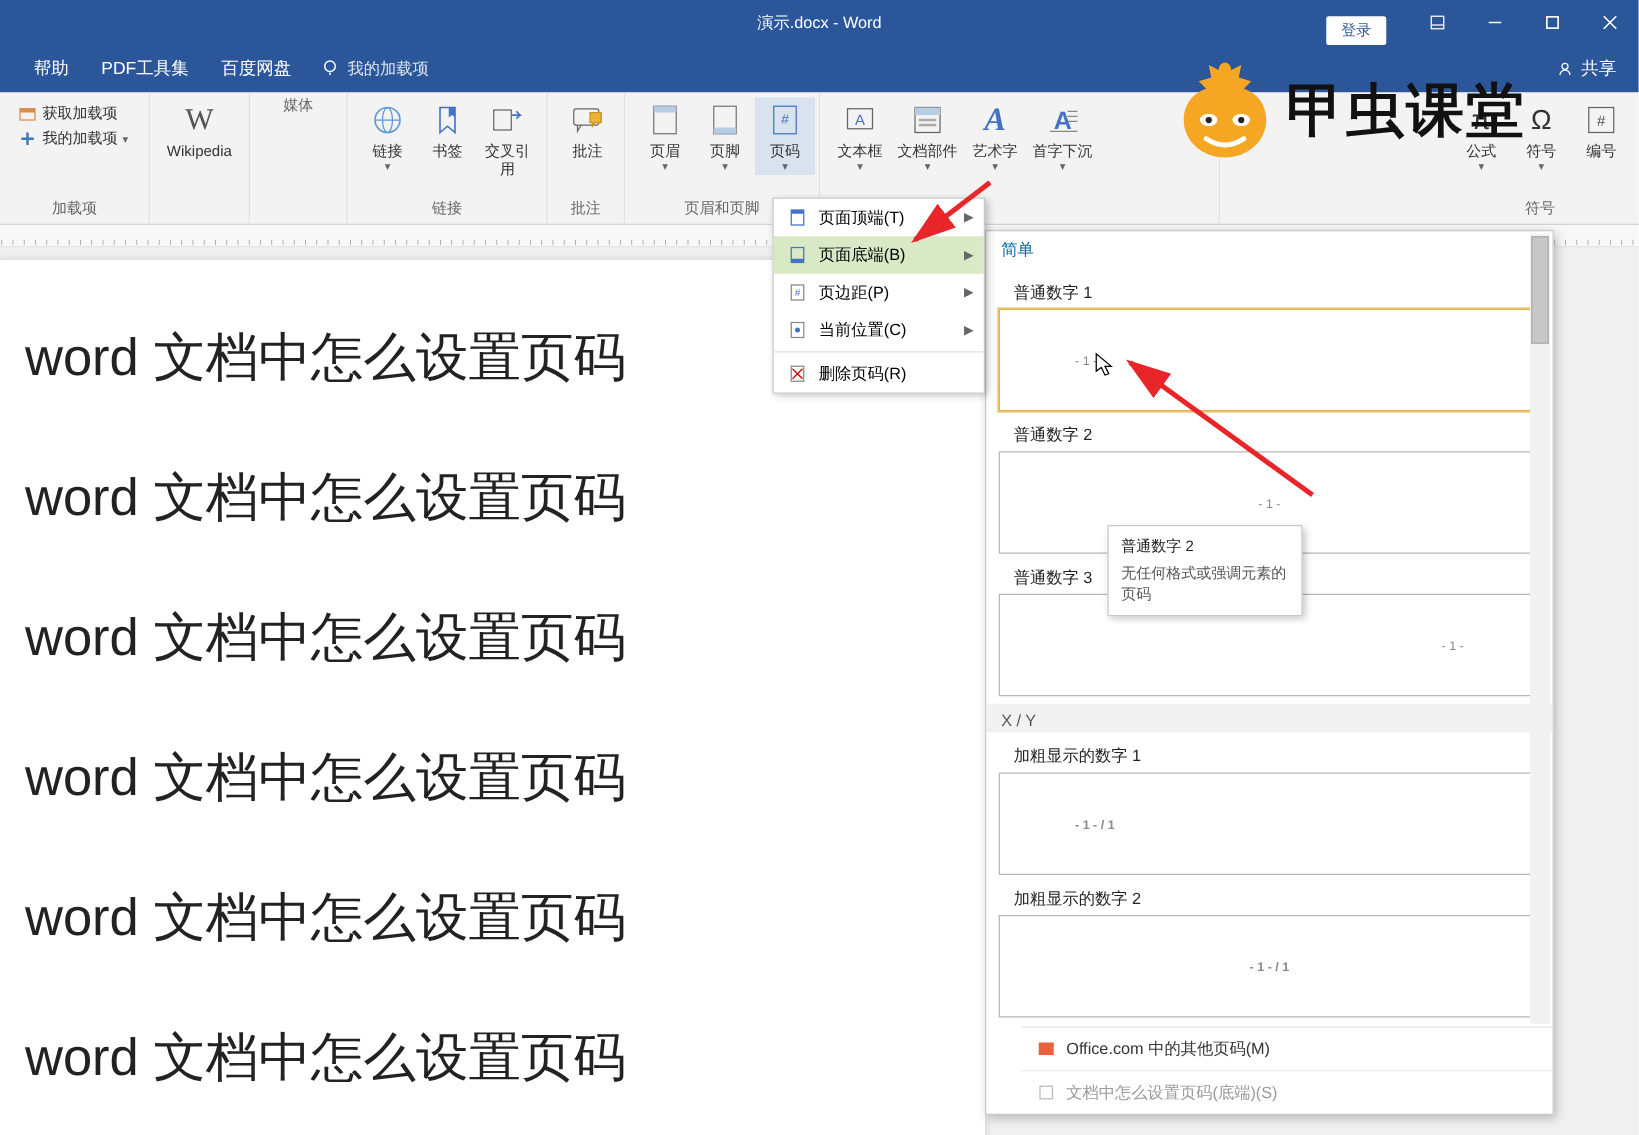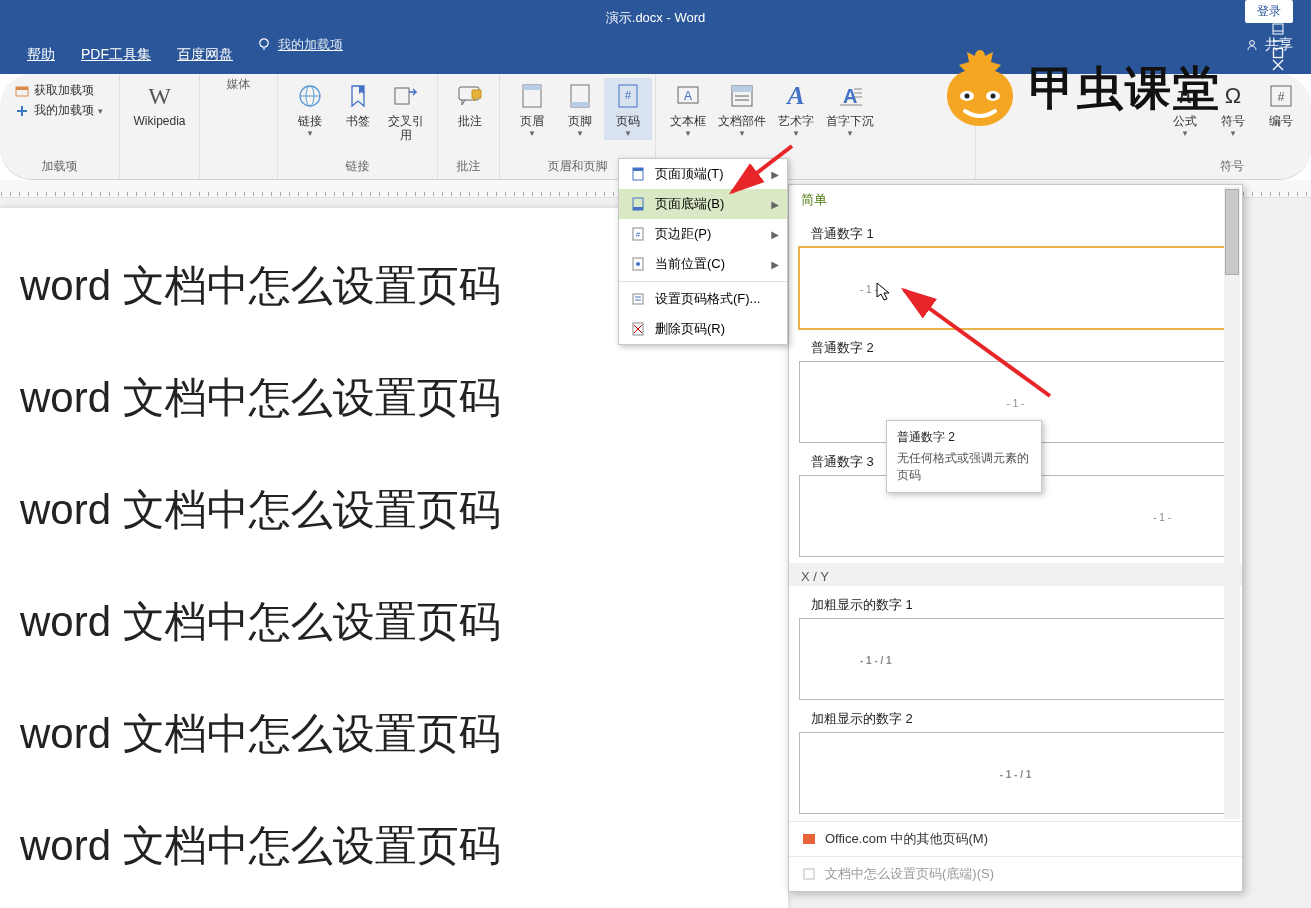--- a/index.html
+++ b/index.html
@@ -1,31 +1,31 @@
 <!DOCTYPE html>
 <html><head>
 <meta charset="utf-8">
 <style>
   *{box-sizing:border-box;margin:0;padding:0;font-family:"Microsoft YaHei","Segoe UI",Arial,sans-serif;}
   body{background:#fff;width:1311px;height:908px;overflow:hidden;position:relative;}
   
   .titlebar{background:#2b579a;height:36px;display:flex;align-items:center;color:#fff;font-size:13px;position:relative;}
   .titlebar .title{position:absolute;left:50%;transform:translateX(-50%);}
-  .titlebar .right{position:absolute;right:0;display:flex;align-items:center;height:100%;flex-direction:column;}
+  .titlebar .right{position:absolute;right:0;display:flex;align-items:flex-end;height:100%;}
   .login-btn{background:#fff;color:#2b579a;padding:3px 12px;font-size:12px;border-radius:2px;margin-right:18px;cursor:pointer;}
   .win-btn{width:46px;height:36px;display:flex;align-items:center;justify-content:center;cursor:pointer;}
   .win-btn svg{width:12px;height:12px;}
   
-  .menubar{background:#2b579a;height:38px;display:flex;color:#fff;font-size:14px;padding-left:14px;text-decoration:underline;}
+  .menubar{background:#2b579a;height:38px;display:flex;align-items:center;color:#fff;font-size:14px;padding-left:14px;}
   .menubar .mitem{padding:0 13px;height:100%;display:flex;align-items:center;cursor:pointer;}
   .menubar .bulb{margin:0 6px 0 10px;}
   .menubar .search{font-size:13px;color:#dbe5f1;}
   .menubar .share{position:absolute;right:18px;display:flex;align-items:center;gap:6px;}
   
-  .ribbon{background:#f3f3f3;border-bottom:1px solid #d4d4d4;height:106px;display:flex;border-radius:32px;}
+  .ribbon{background:#f3f3f3;border-bottom:1px solid #d4d4d4;height:106px;display:flex;}
   .rgroup{display:flex;flex-direction:column;height:100%;border-right:1px solid #e1e1e1;}
   .rgroup .rbody{flex:1;display:flex;align-items:flex-start;padding:4px 8px;}
   .rgroup .rlabel{text-align:center;font-size:12px;color:#666;padding:2px 0 4px;}
   .rbtn{display:flex;flex-direction:column;align-items:center;justify-content:flex-start;padding:2px 6px;cursor:pointer;min-width:48px;}
   .rbtn .ricon{width:32px;height:32px;display:flex;align-items:center;justify-content:center;margin-bottom:2px;}
   .rbtn .rtext{font-size:12px;color:#333;text-align:center;line-height:14px;}
   .rbtn.active{background:#d9e2ef;}
   .smallstack{display:flex;flex-direction:column;gap:3px;padding:4px 6px;font-size:12px;color:#333;}
   .smallstack .srow{display:flex;align-items:center;gap:4px;cursor:pointer;}
   .sicon{width:16px;height:16px;display:inline-flex;align-items:center;justify-content:center;}
@@ -37,30 +37,30 @@
   .page p{font-size:42px;color:#222;margin-bottom:56px;font-weight:400;}
   
   .pnmenu{position:absolute;left:618px;top:158px;width:170px;background:#fff;border:1px solid #c8c8c8;box-shadow:2px 2px 6px rgba(0,0,0,.25);font-size:13px;z-index:50;}
   .pnmenu .mi{display:flex;align-items:center;padding:6px 10px;cursor:pointer;position:relative;}
   .pnmenu .mi:hover,.pnmenu .mi.hover{background:#d9e8c5;}
   .pnmenu .mi .micon{width:18px;height:16px;margin-right:8px;display:inline-flex;align-items:center;justify-content:center;}
   .pnmenu .mi .arrow{position:absolute;right:8px;color:#666;font-size:10px;}
   .pnmenu hr{border:none;border-top:1px solid #e1e1e1;margin:2px 0;}
   
   .gallery{position:absolute;left:788px;top:184px;width:455px;height:708px;background:#fff;border:1px solid #c8c8c8;box-shadow:2px 2px 8px rgba(0,0,0,.25);font-size:13px;z-index:40;display:flex;flex-direction:column;}
-  .gallery .ghead{padding:6px 12px;color:#4d7c0f;font-size:13px;}
+  .gallery .ghead{padding:6px 12px;color:#0369a1;font-size:13px;}
   .gallery .gcat{padding:6px 12px 4px;color:#222;font-size:13px;}
   .gallery .gitem{margin:4px 10px;}
   .gallery .gpreview{border:1px solid #b7b7b7;background:#fff;height:82px;position:relative;cursor:pointer;}
   .gallery .gitem.sel .gpreview{border:1px solid #e6b34a;box-shadow:0 0 0 1px #e6b34a;}
   .gallery .gsection{padding:6px 12px 2px;color:#555;background:#f1f1f1;margin-top:6px;}
   .gallery .gbody{flex:1;overflow-y:auto;position:relative;}
   .gallery .scrollbar{position:absolute;right:2px;top:2px;bottom:2px;width:16px;background:#f1f1f1;}
   .gallery .scrollthumb{position:absolute;top:2px;width:14px;left:1px;height:86px;background:#c8c8c8;border:1px solid #aaa;}
-  .gallery .footer-mi{padding:8px 12px;display:flex;align-items:center;gap:8px;cursor:pointer;border-top:1px solid #e8e8e8;color:#333;}
+  .gallery .footer-mi{padding:8px 12px;display:flex;align-items:center;gap:8px;cursor:pointer;border-top:1px solid #e8e8e8;color:#333;margin-left:28px;}
   .samplenum{position:absolute;font-size:10px;color:#888;}
   
   .tooltip{position:absolute;left:886px;top:420px;width:156px;background:#fff;border:1px solid #c8c8c8;box-shadow:2px 2px 6px rgba(0,0,0,.25);padding:8px 10px;font-size:12px;color:#555;z-index:60;}
   .tooltip .tt-title{color:#222;margin-bottom:4px;}
   
   .arrow-red{position:absolute;z-index:55;}
   
   .logo{position:absolute;right:90px;top:44px;z-index:70;display:flex;align-items:center;gap:6px;}
   .logo .logotext{font-size:46px;font-weight:700;color:#111;letter-spacing:2px;}
   .cursor{position:absolute;left:876px;top:282px;z-index:65;}
@@ -373,30 +373,20 @@
           <circle cx="7" cy="7" r="2" fill="#4472c4"></circle>
         </svg>
       </span>
     <span>当前位置(C)</span>
     <span class="arrow">▶</span>
   </div>
   <hr>
   <div class="mi">
     <span class="micon">
         <svg width="14" height="14">
-          <rect x="2" y="2" width="10" height="10" fill="none" stroke="#888"></rect>
-          <line x1="4" y1="5" x2="10" y2="5" stroke="#4472c4"></line>
-          <line x1="4" y1="8" x2="10" y2="8" stroke="#4472c4"></line>
-        </svg>
-      </span>
-    <span>设置页码格式(F)...</span>
-  </div>
-  <div class="mi">
-    <span class="micon">
-        <svg width="14" height="14">
           <rect x="2" y="1" width="10" height="12" fill="none" stroke="#888"></rect>
           <line x1="3" y1="3" x2="11" y2="11" stroke="#c00"></line>
           <line x1="11" y1="3" x2="3" y2="11" stroke="#c00"></line>
         </svg>
       </span>
     <span>删除页码(R)</span>
   </div>
 </div>
 
 <div class="gallery">

